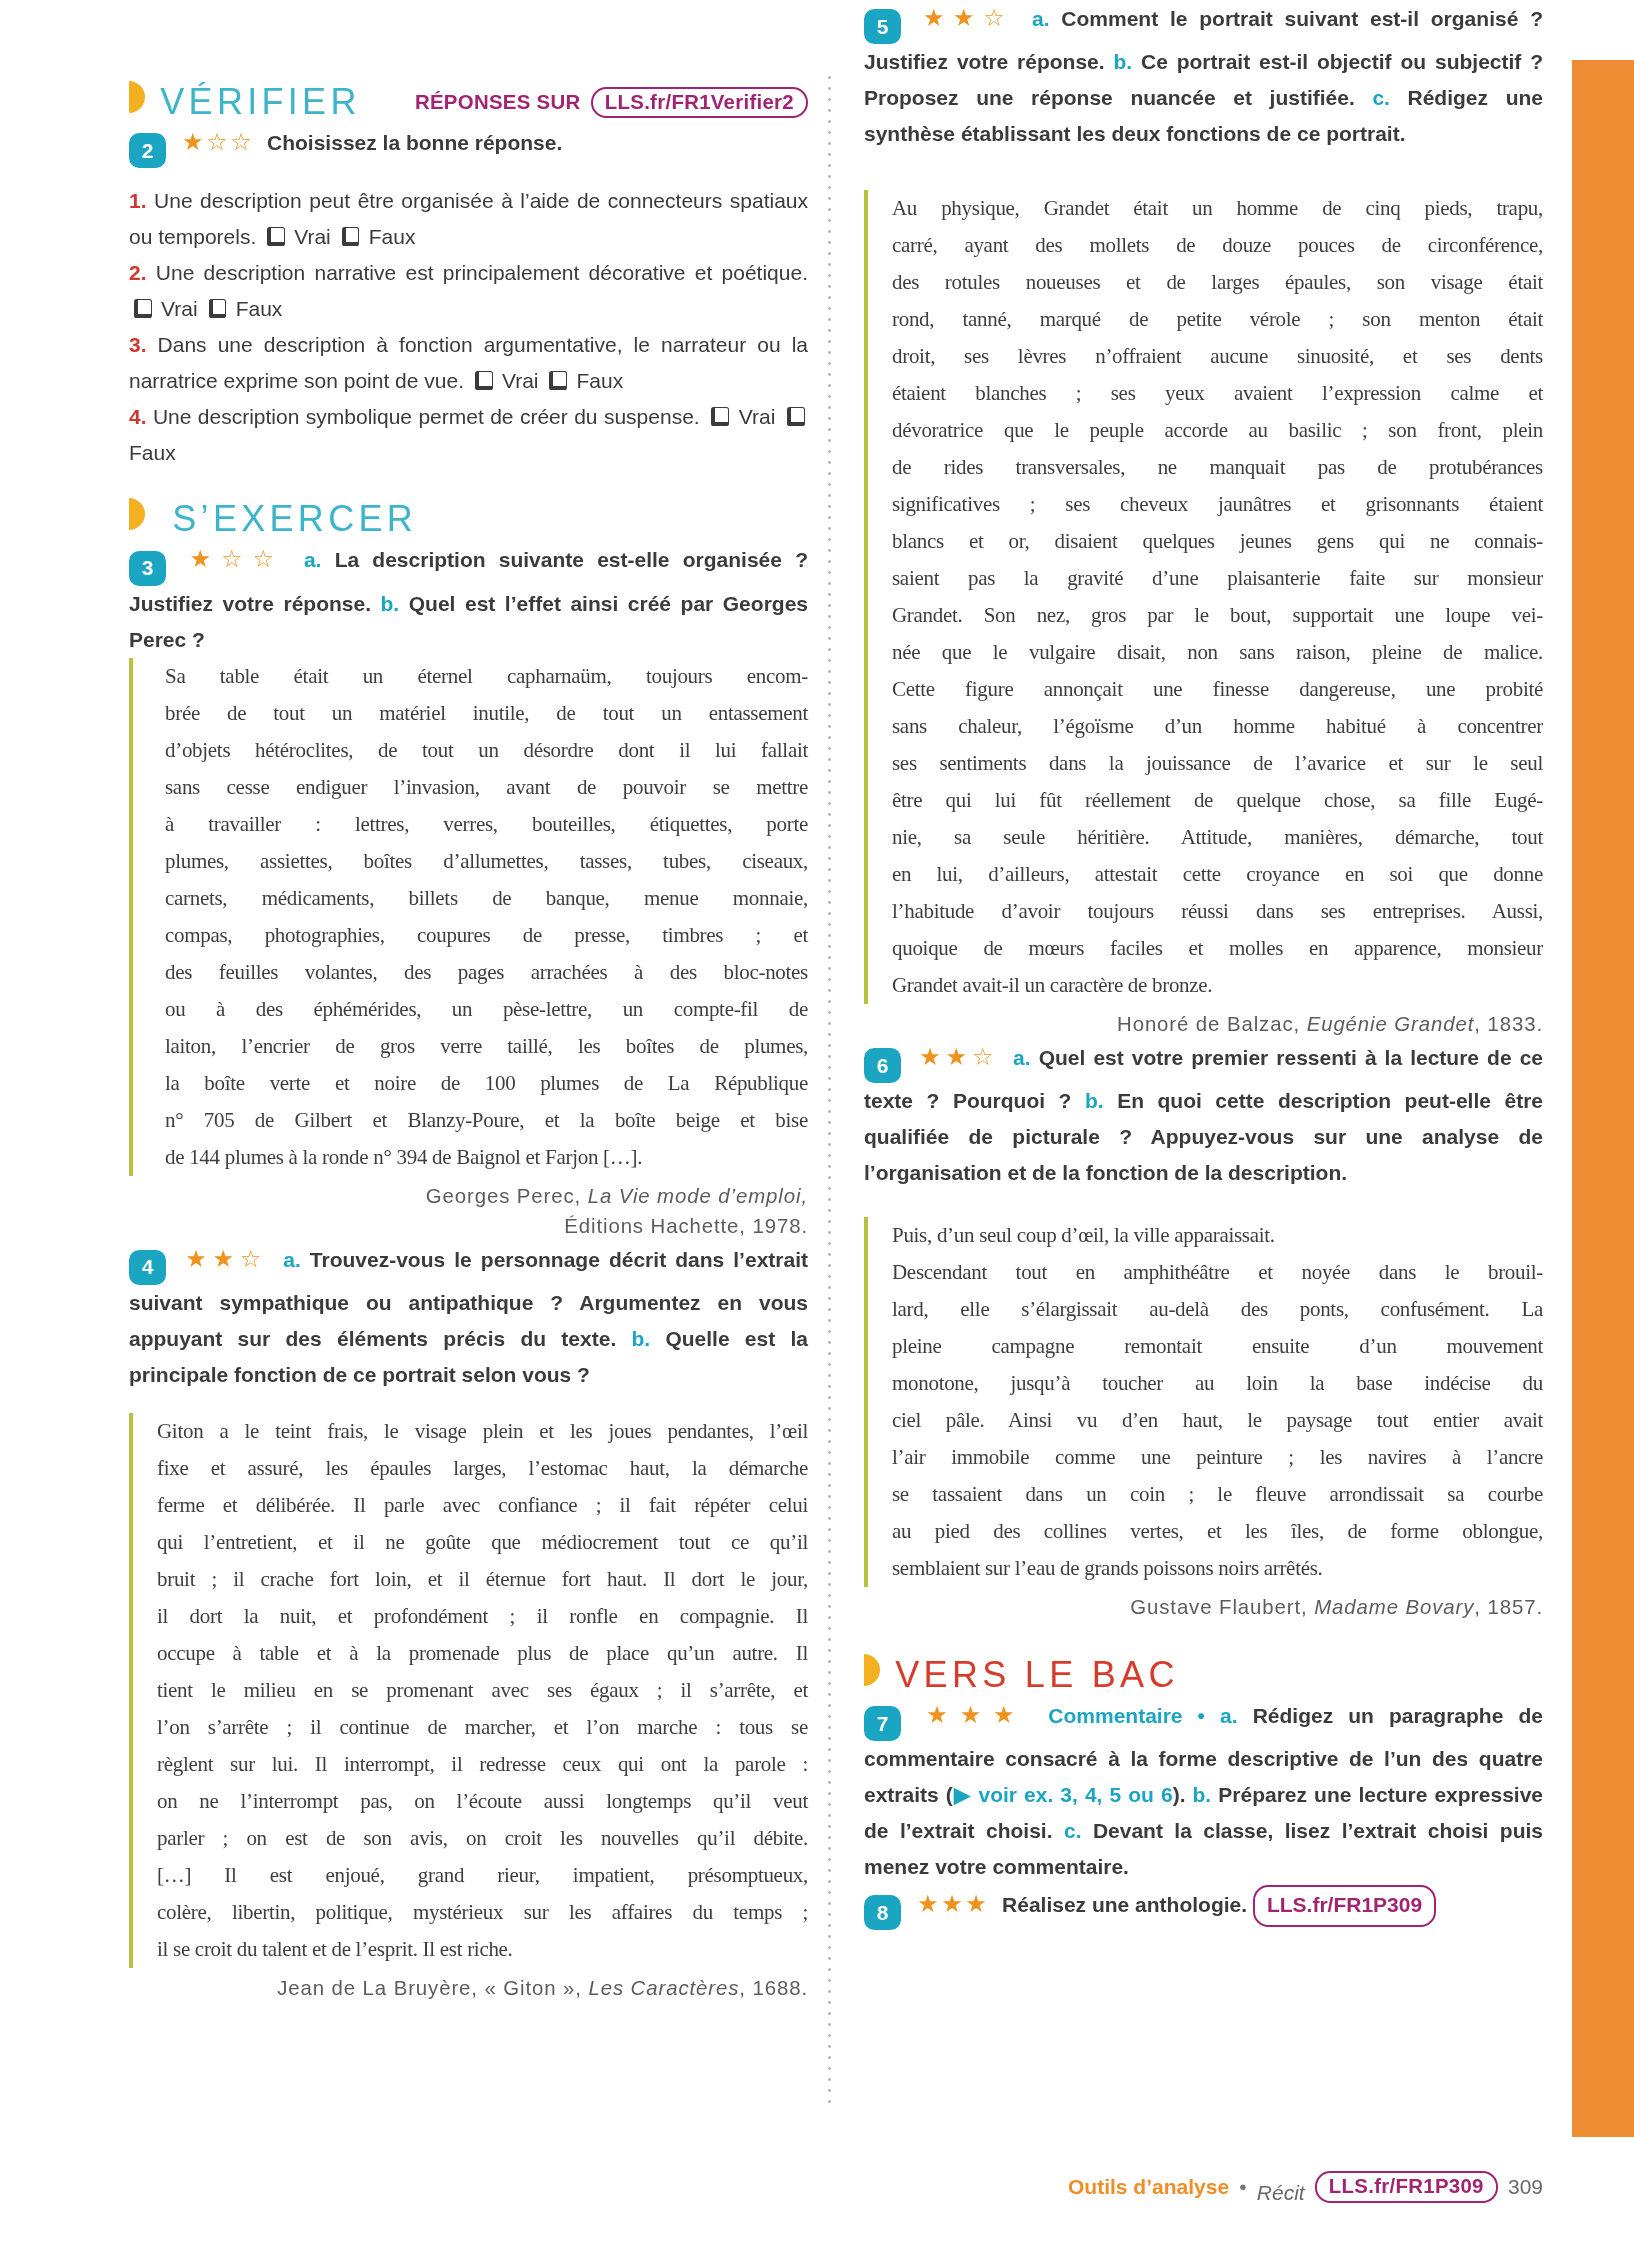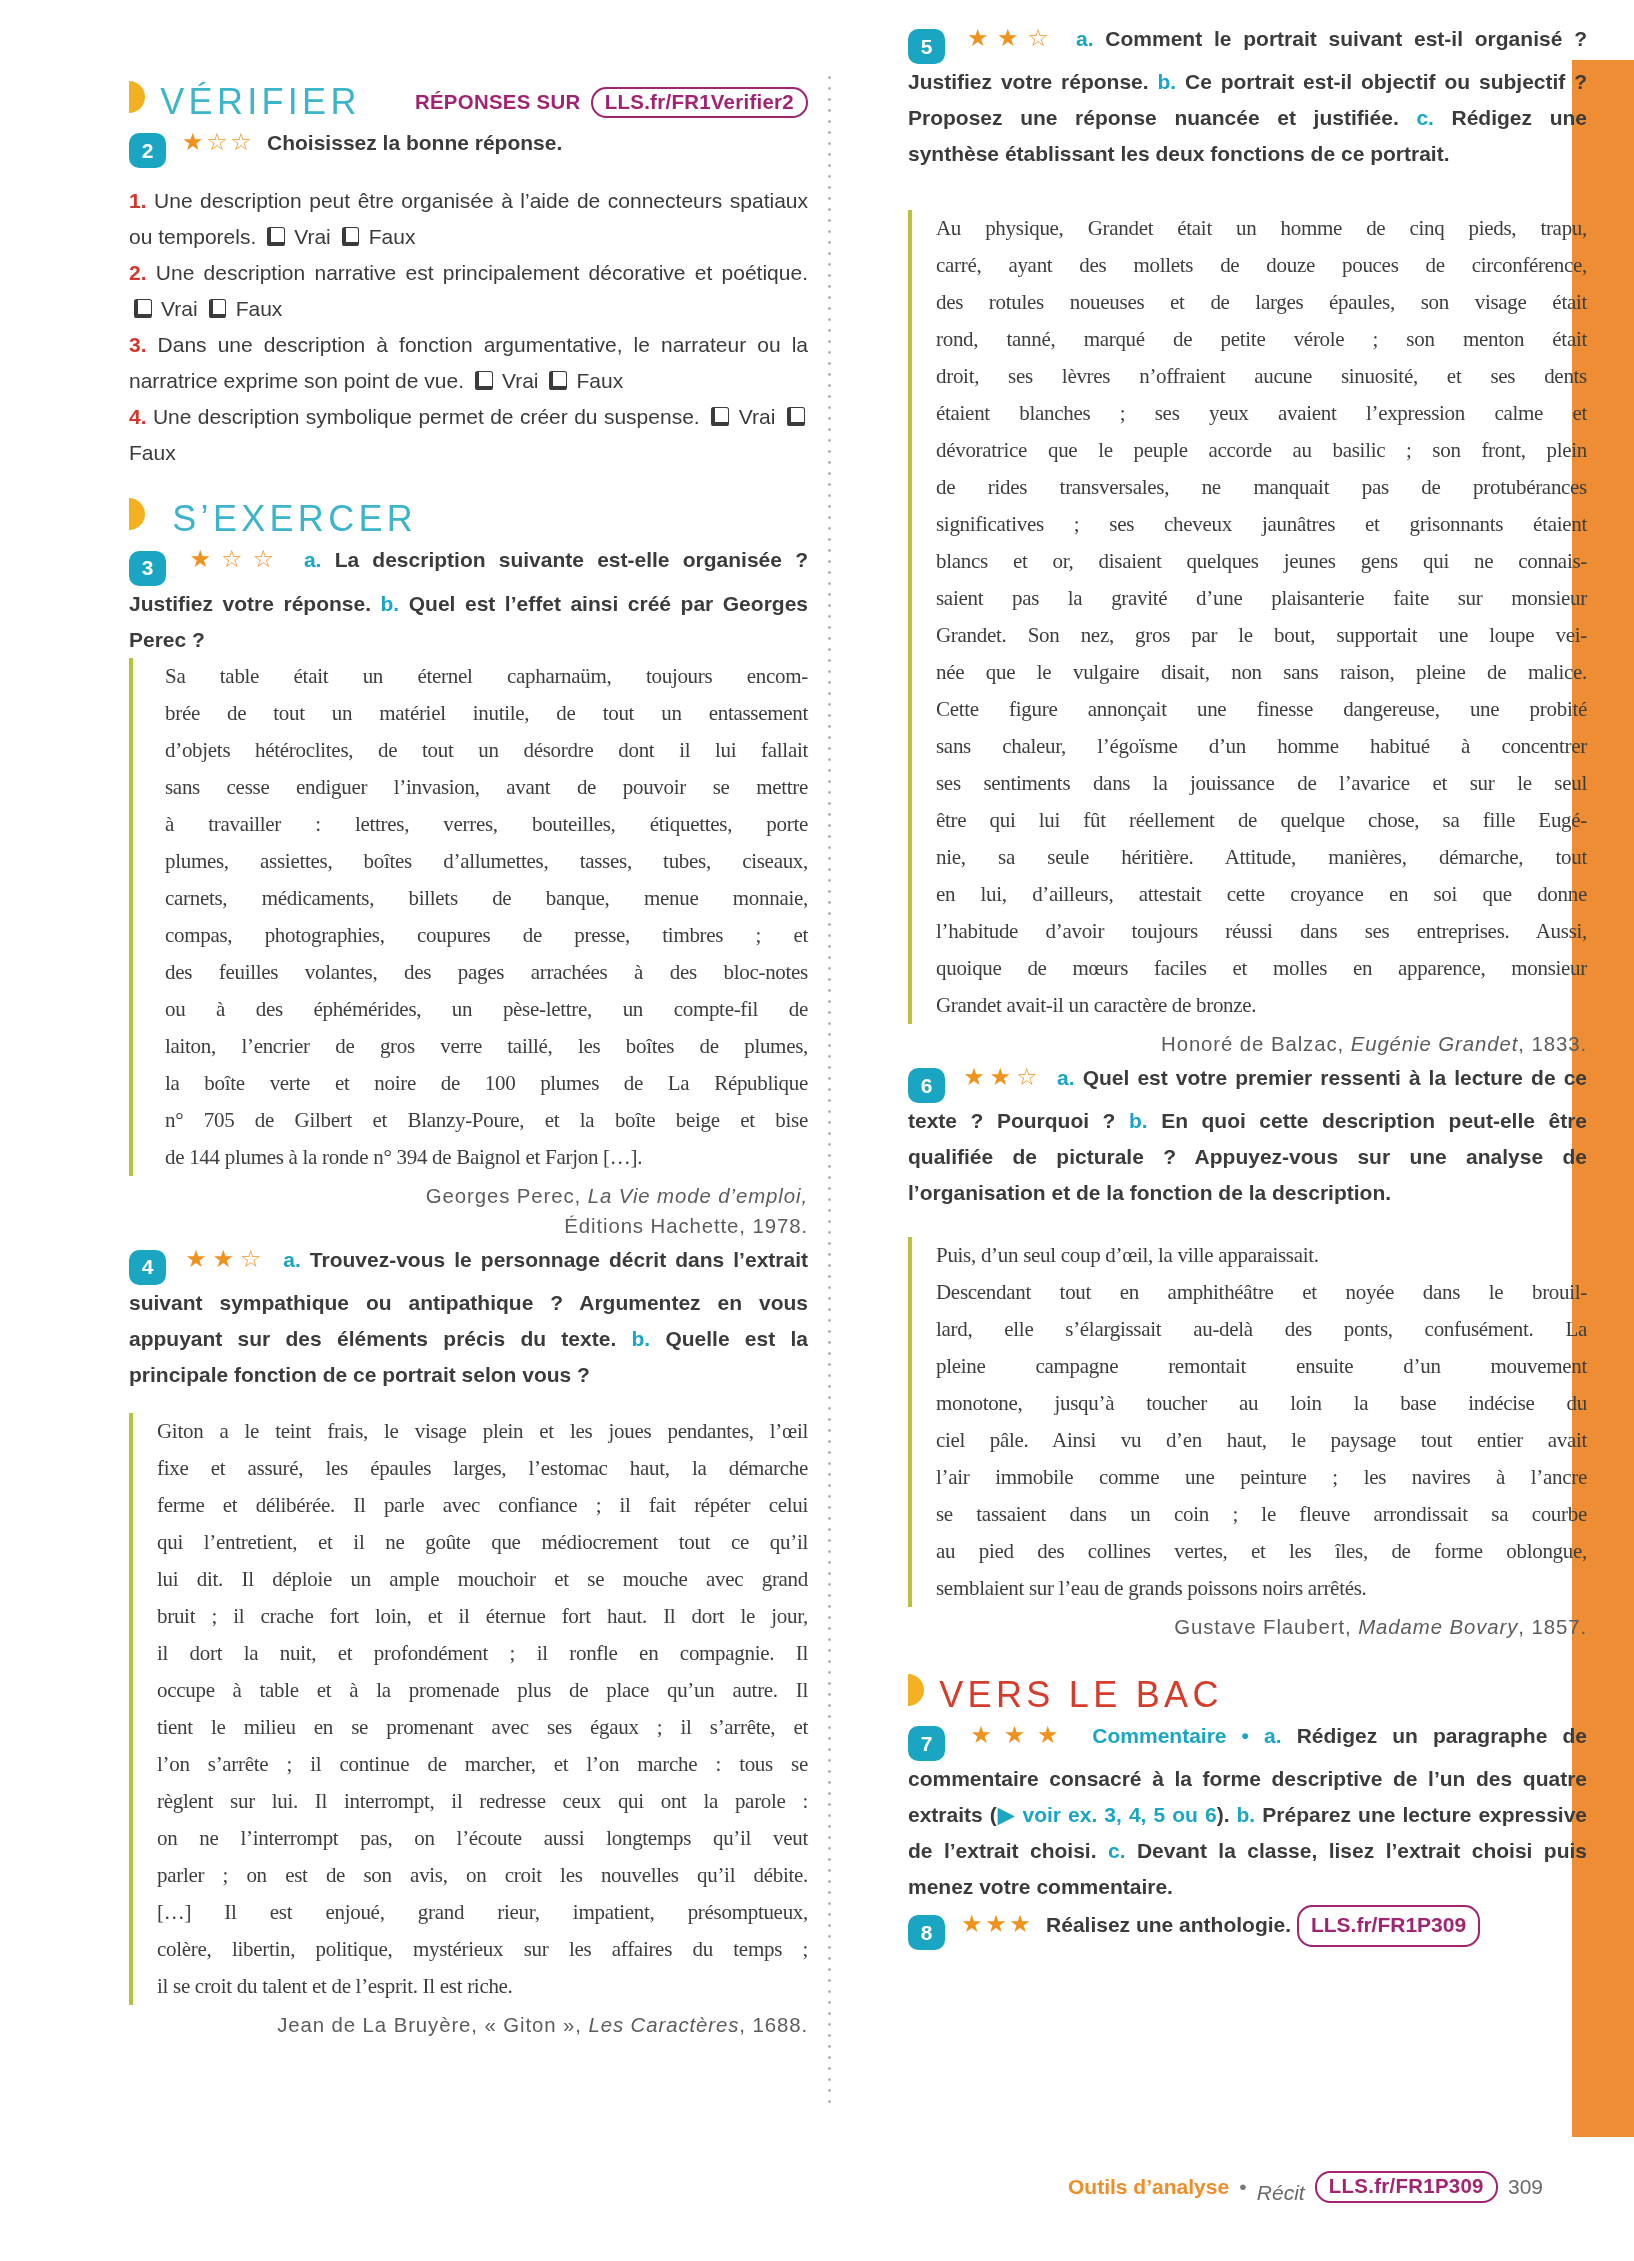--- a/index.html
+++ b/index.html
@@ -8,21 +8,21 @@
     font-family:"Liberation Sans", sans-serif;color:#3b3b3b;overflow:hidden;
   }
   .orange-bar{position:absolute;left:1572px;top:60px;width:63px;height:2077px;background:#ee8d33;}
   .divider{
     position:absolute;left:828px;top:72px;width:3.4px;height:2035px;
     background-image:radial-gradient(circle,#b5b5b5 1.4px,rgba(0,0,0,0) 1.6px);
     background-size:3.4px 11px;background-repeat:repeat-y;
   }
   .col{position:absolute;top:0;}
   .col-left{left:129px;width:679px;}
-  .col-right{left:908px;width:679px;margin-top:20px;}
+  .col-right{left:864px;width:679px;}
 
   .sec-head{display:flex;height:43px;}
   .sec-title{
     font-size:36px;letter-spacing:4.3px;color:#3cb4c9;font-weight:normal;
     font-family:"Liberation Sans",sans-serif;
   }
   .sec-title.red{color:#d53c2b;}
   .halfdisc{display:inline-block;width:16px;height:32px;border-radius:0 16px 16px 0;background:#f3b122;margin-right:15.3px;flex:none;}
 
   .verifier-row{margin-top:81px;display:flex;justify-content:space-between;align-items:center;}
@@ -157,21 +157,20 @@
     <span class="badge">4</span>
     <span class="stars">★★☆</span>
     <span><span class="seg-marker">a.</span><span class="seg-b"> Trouvez-vous le personnage décrit dans l’extrait suivant sympathique ou antipathique ? Argumentez en vous appuyant sur des éléments précis du texte. </span><span class="seg-marker">b.</span><span class="seg-b"> Quelle est la principale fonction de ce portrait selon vous ?</span></span>
   </p>
 
   <div class="quote m-q2">
       <div class="qline">Giton a le teint frais, le visage plein et les joues pendantes, l’œil</div>
       <div class="qline">fixe et assuré, les épaules larges, l’estomac haut, la démarche</div>
       <div class="qline">ferme et délibérée. Il parle avec confiance ; il fait répéter celui</div>
       <div class="qline">qui l’entretient, et il ne goûte que médiocrement tout ce qu’il</div>
-      <div class="qline">lui dit. Il déploie un ample mouchoir et se mouche avec grand</div>
       <div class="qline">bruit ; il crache fort loin, et il éternue fort haut. Il dort le jour,</div>
       <div class="qline">il dort la nuit, et profondément ; il ronfle en compagnie. Il</div>
       <div class="qline">occupe à table et à la promenade plus de place qu’un autre. Il</div>
       <div class="qline">tient le milieu en se promenant avec ses égaux ; il s’arrête, et</div>
       <div class="qline">l’on s’arrête ; il continue de marcher, et l’on marche : tous se</div>
       <div class="qline">règlent sur lui. Il interrompt, il redresse ceux qui ont la parole :</div>
       <div class="qline">on ne l’interrompt pas, on l’écoute aussi longtemps qu’il veut</div>
       <div class="qline">parler ; on est de son avis, on croit les nouvelles qu’il débite.</div>
       <div class="qline">[…] Il est enjoué, grand rieur, impatient, présomptueux,</div>
       <div class="qline">colère, libertin, politique, mystérieux sur les affaires du temps ;</div>

